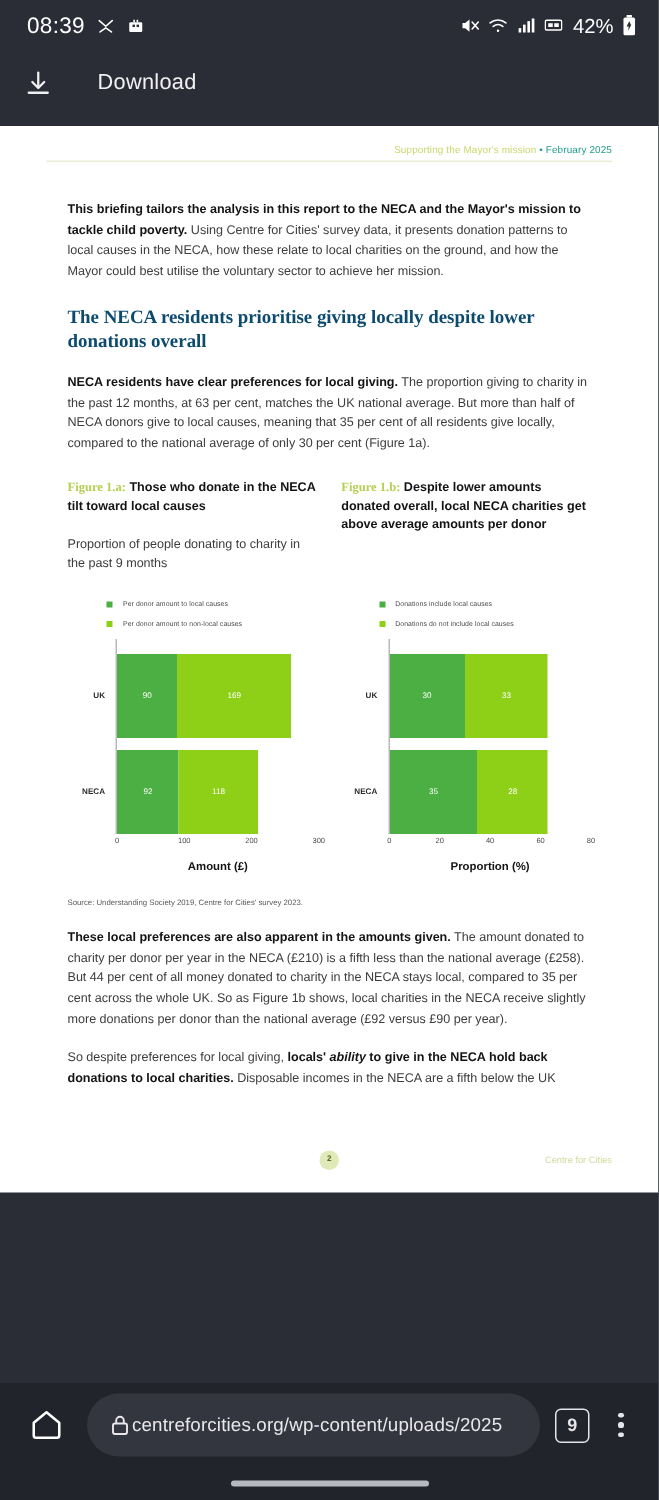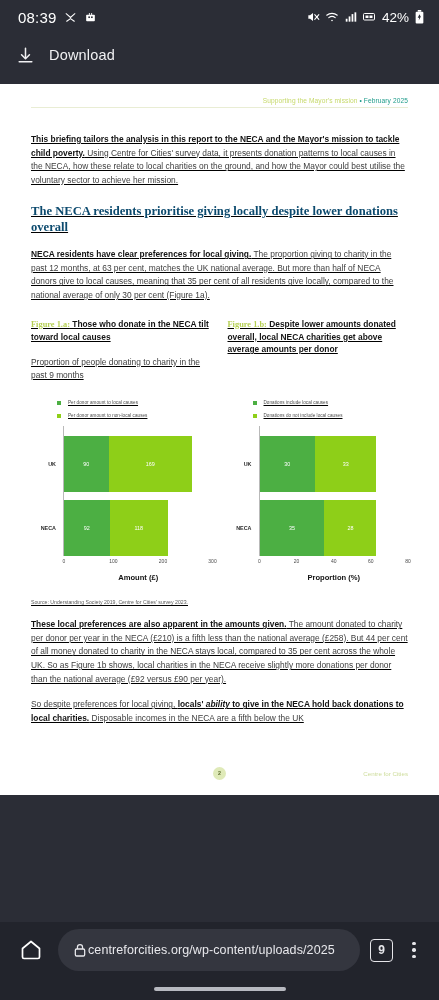--- a/index.html
+++ b/index.html
@@ -19,34 +19,34 @@
   }
   .sb-left { display: flex; align-items: center; gap: 7px; }
   .sb-time { font-size: 15px; font-weight: 500; letter-spacing: .2px; }
   .sb-right { display: flex; align-items: center; gap: 5px; }
   .sb-batt-text { font-size: 13.5px; font-weight: 500; margin-left: 2px; }
   .ic { display: inline-block; line-height: 0; }
 
   
   .dl-bar {
     height: 42px; display: flex; align-items: center;
-    padding-left: 16px; gap: 14px; color: #f1f1f3;
+    padding-left: 16px; gap: 30px; color: #f1f1f3;
   }
   .dl-label { font-size: 14.5px; letter-spacing: .2px; }
 
   
   .doc-area {
     position: absolute; left: 0; right: 0; top: 84px; bottom: 78px;
     background: #2b2d36; overflow: hidden;
   }
   .page {
     background: #ffffff; width: 439px; position: relative;
   }
   .page + .page { margin-top: 11px; }
-  .page-inner { padding: 0 31px; text-decoration: underline; }
+  .page-inner { padding: 0 45px; }
 
   .pg-head {
     padding: 13px 31px 0 31px; text-align: right;
     font-size: 6.6px; letter-spacing: .1px;
   }
   .pg-head .mission { color: #c6d96a; }
   .pg-head .date { color: #1f9c8b; }
   .pg-head-rule {
     margin: 3px 31px 0 31px; height: 1px; background: #e9edd4;
   }

